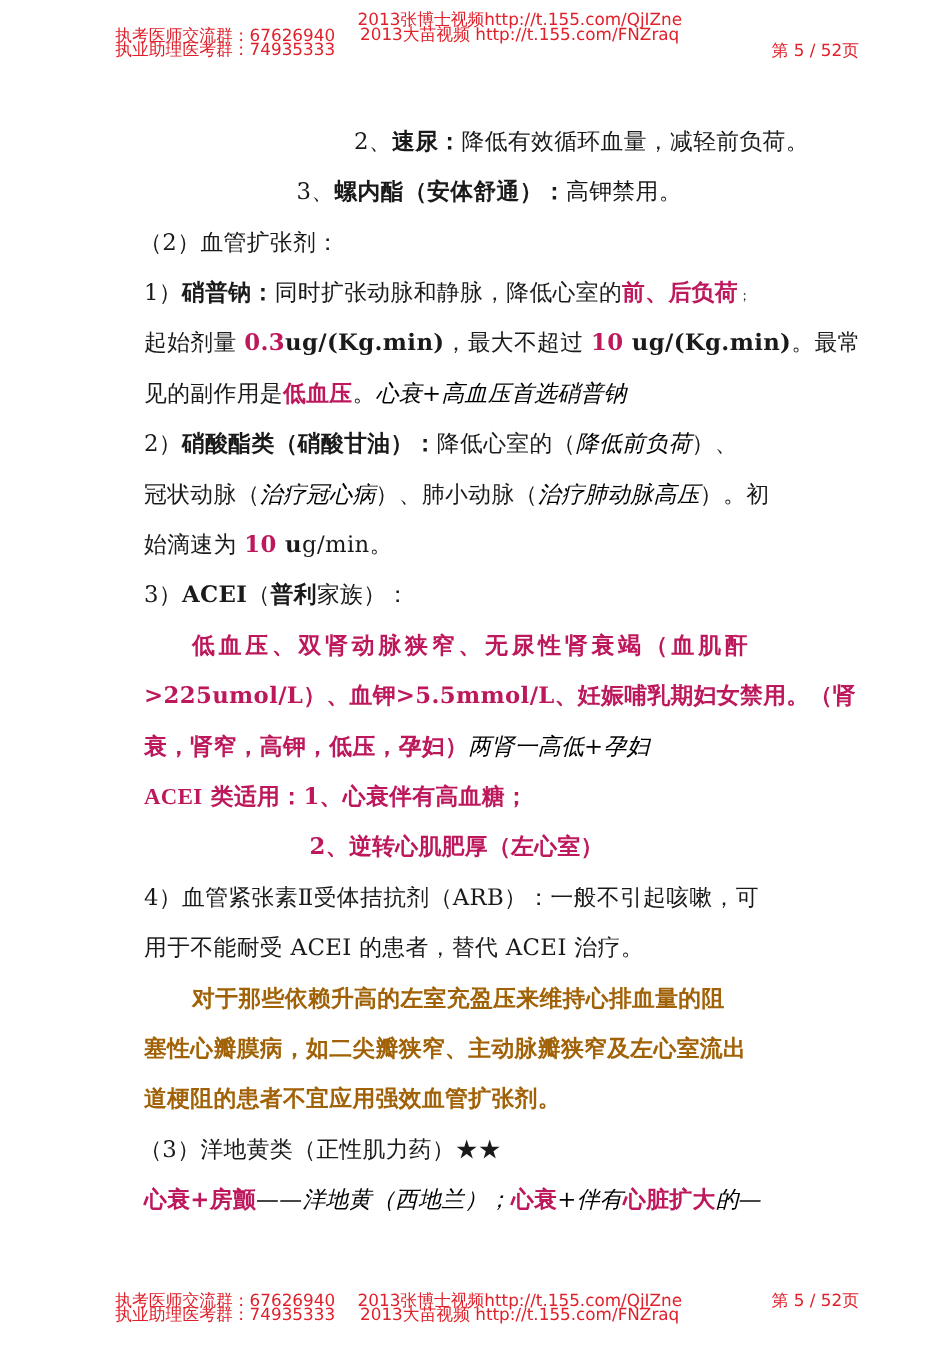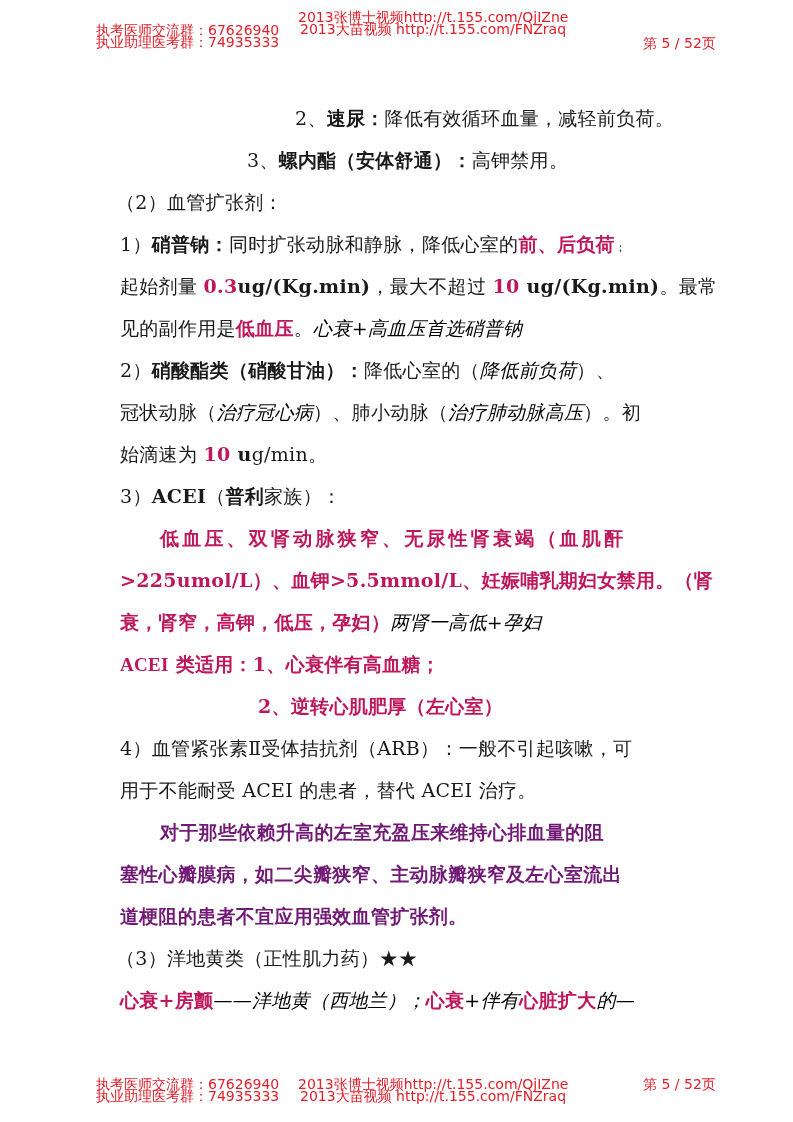--- a/index.html
+++ b/index.html
@@ -4,21 +4,21 @@
   <style>
     html, body { margin: 0; padding: 0; background: #ffffff; }
     body { width: 793px; height: 1122px; position: relative; overflow: hidden;
            font-family: "DejaVu Serif", "Liberation Serif", serif; color: #1a1a1a; }
     .hdr { position: absolute; font-family: "DejaVu Sans", "Liberation Sans", sans-serif;
            font-size: 14px; line-height: 11px; color: #e0202a; white-space: nowrap; }
     .line { position: absolute; left: 120px; white-space: nowrap; font-size: 19px; line-height: 24px; letter-spacing: 0.3px; }
     .b { font-weight: bold; }
     .r { color: #000000; font-style: italic; }
     .rb { color: #be185d; font-weight: bold; }
-    .bk { color: #701a75; }
+    .bk { color: #a16207; }
     .wide { letter-spacing: 3.2px; }
   </style>
 </head>
 <body>
 
 <div class="hdr" style="left:96px; top:25px;">执考医师交流群：67626940</div>
 <div class="hdr" style="left:96px; top:37px;">执业助理医考群：74935333</div>
 <div class="hdr" style="left:298px; top:12px;">2013张博士视频http://t.155.com/QjIZne</div>
 <div class="hdr" style="left:300px; top:24px;">2013大苗视频 http://t.155.com/FNZraq</div>
 <div class="hdr" style="left:643px; top:38px;">第 5 / 52页</div>

